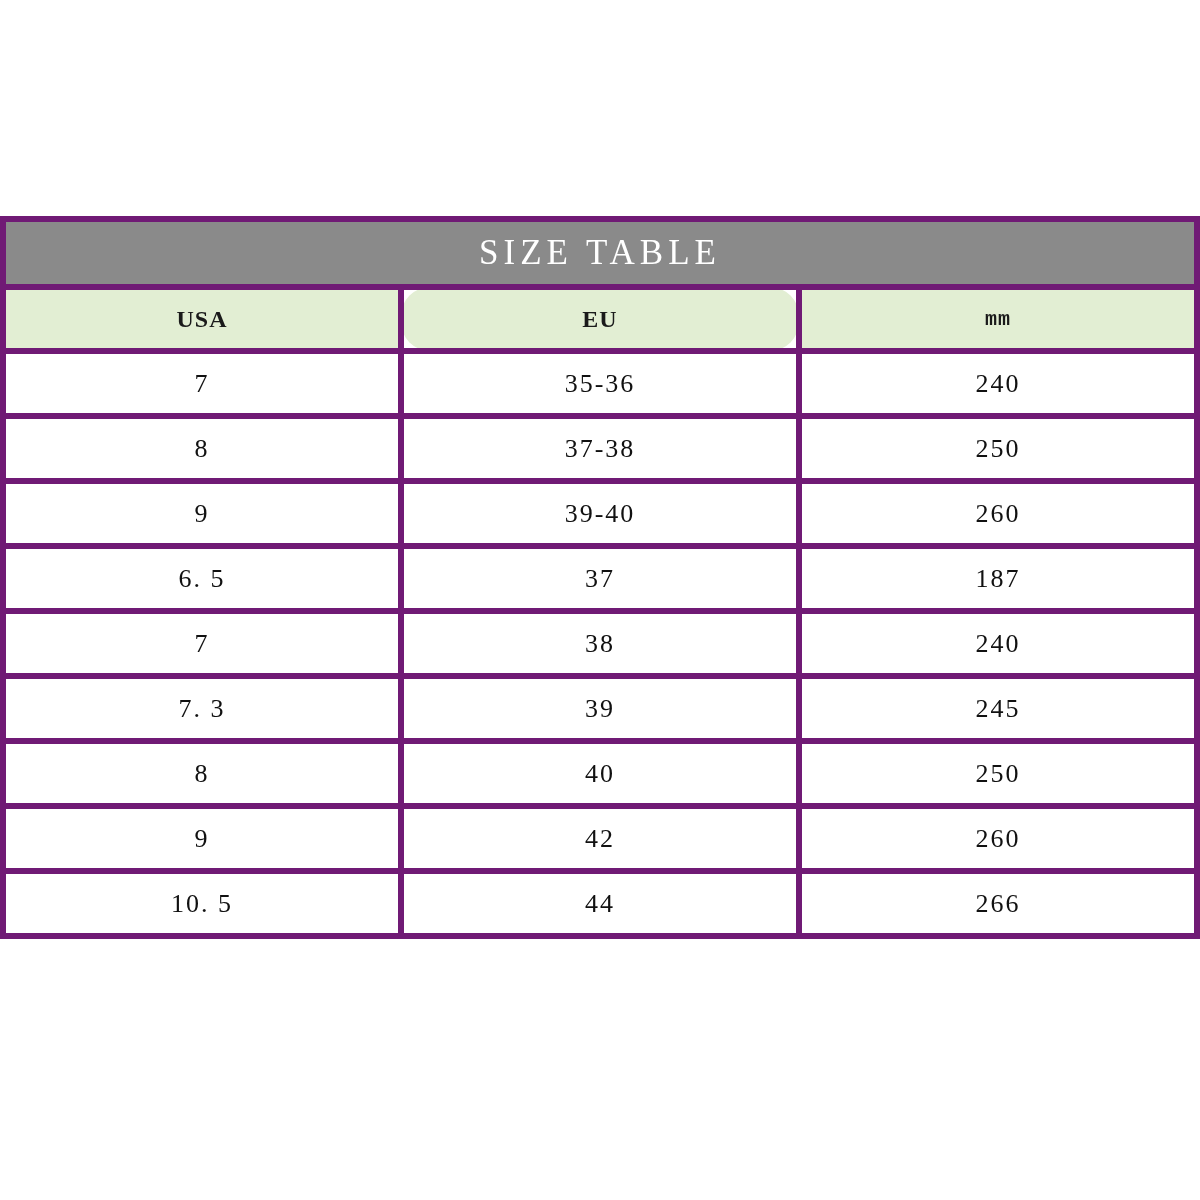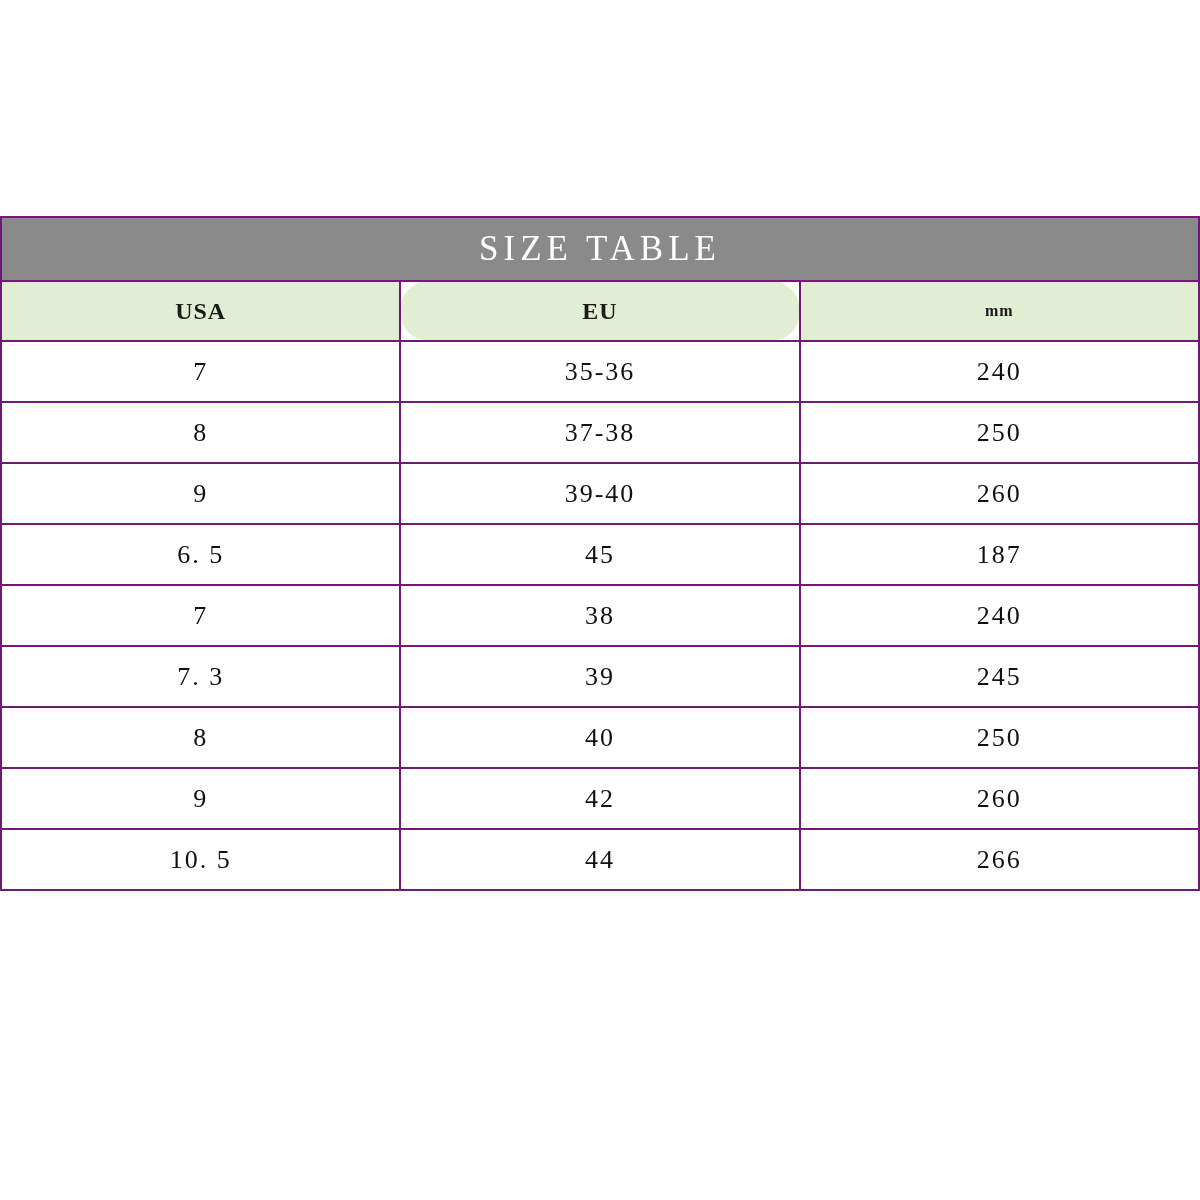--- a/index.html
+++ b/index.html
@@ -28,21 +28,21 @@
     top: 216px;
     width: 1200px;
   }
   table.size-table {
     border-collapse: collapse;
     width: 1200px;
     table-layout: fixed;
   }
   table.size-table td,
   table.size-table th {
-    border: 2px solid #701a75;
+    border: 6px solid #701a75;
     padding: 0;
     text-align: center;
     vertical-align: middle;
   }
   .title-row th {
     background: #8a8a8a;
     color: #ffffff;
     height: 62px;
     font-size: 35px;
     font-weight: normal;
@@ -52,21 +52,22 @@
   }
   .head-row th {
     background: #e2eed3;
     height: 58px;
     font-size: 24px;
     font-weight: bold;
     color: #1a1a1a;
     letter-spacing: 1px;
   }
   .head-row th.small {
-    font-size: 16px;
+    font-size: 20px;
+    font-family: Liberation Mono, monospace;
   }
   tbody tr td {
     height: 59px;
     font-size: 26px;
     color: #111111;
     letter-spacing: 2px;
     background: #ffffff;
   }
   .col-usa { width: 405px; margin-left: 40px; }
   .col-eu  { width: 395px; border-radius: 29px; }
@@ -99,21 +100,21 @@
           <td>37-38</td>
           <td>250</td>
         </tr>
         <tr>
           <td>9</td>
           <td>39-40</td>
           <td>260</td>
         </tr>
         <tr>
           <td>6. 5</td>
-          <td>45</td>
+          <td>37</td>
           <td>187</td>
         </tr>
         <tr>
           <td>7</td>
           <td>38</td>
           <td>240</td>
         </tr>
         <tr>
           <td>7. 3</td>
           <td>39</td>

